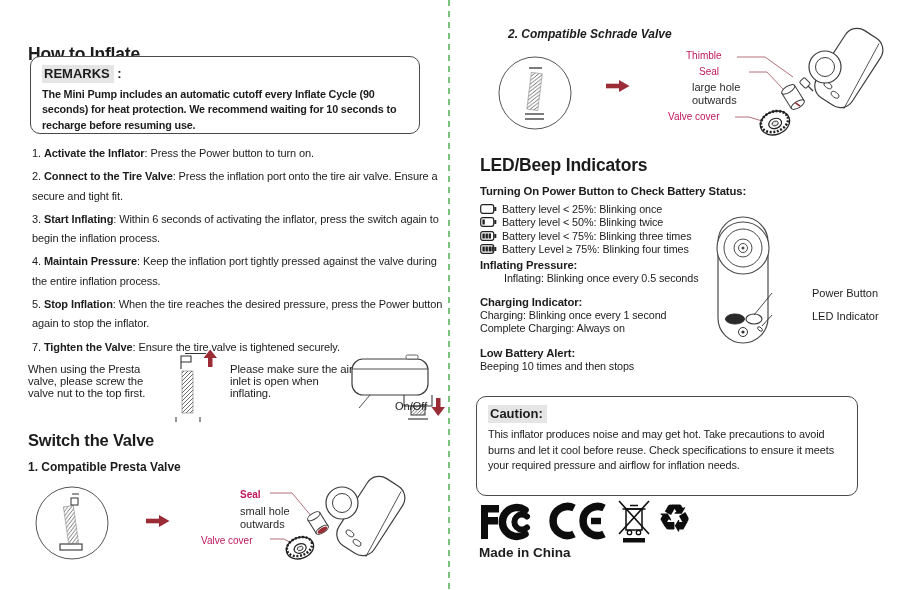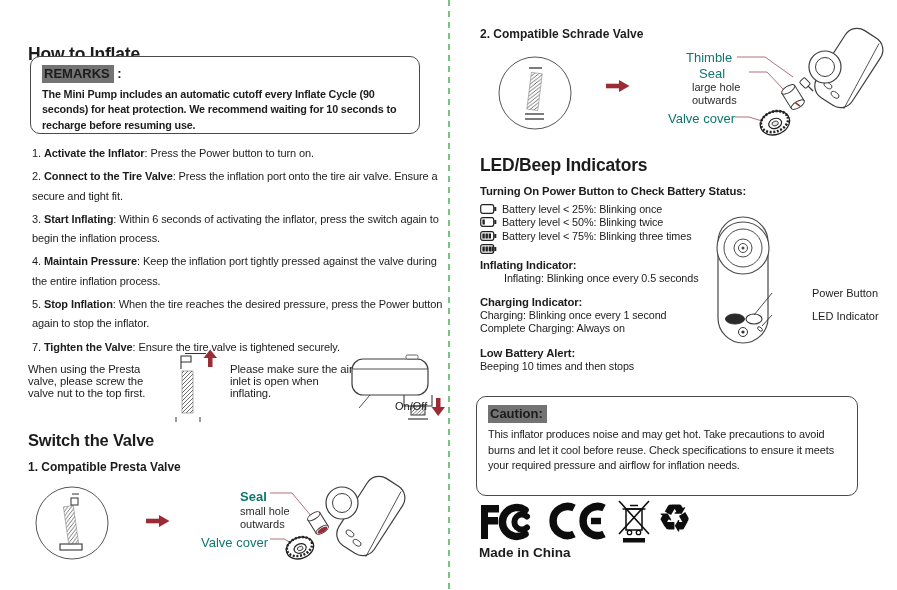--- a/index.html
+++ b/index.html
@@ -15,28 +15,28 @@
     background:repeating-linear-gradient(to bottom,#79c47d 0 6px,transparent 6px 11px);
   }
   .h-big { font-size:17.5px; font-weight:bold; letter-spacing:-0.2px; }
   .h-mid { font-size:16.5px; font-weight:bold; letter-spacing:-0.2px; }
   .h-sub { font-size:12px; font-weight:bold; }
   .box {
     border:1.4px solid #4a4a4a; border-radius:10px; background:#fff;
     padding:7px 11px;
   }
   .hl {
-    background:#737373; font-weight:bold; padding:1px 4px 2px 2px; display:inline-block;
+    background:#e5e5e5; font-weight:bold; padding:1px 4px 2px 2px; display:inline-block;
   }
   .remarks-label { font-size:13px; }
   .remarks-body { font-size:10.8px; font-weight:bold; line-height:15.3px; margin-top:4px; letter-spacing:-0.15px; }
   .steps { font-size:11px; line-height:19.3px; letter-spacing:-0.1px; }
   .steps p { margin:4px; }
   .note-text { font-size:11.3px; line-height:12px; letter-spacing:-0.1px; }
-  .small-label { font-size:13px; color:#0f766e; }
+  .small-label { font-size:10px; color:#be185d; }
   .tiny-label { font-size:11px; line-height:13.5px; color:#2a2a2a; }
   .bat-row { display:flex; align-items:center; gap:5px; height:13.5px; font-size:10.8px; letter-spacing:-0.1px; }
   .ind-title { font-size:11.3px; font-weight:bold; letter-spacing:-0.1px; }
   .ind-line { font-size:10.8px; letter-spacing:-0.1px; line-height:13.5px; }
   .caution-label { font-size:13px; }
   .caution-body { font-size:10.9px; line-height:15.5px; margin-top:4px; letter-spacing:-0.1px; }
   .made-in { font-size:13.5px; font-weight:bold; }
   .device-label { font-size:11px;padding-left:40px; }
   .recycle-glyph { font-size:37px; color:#0d0d0d; font-weight:bold; line-height:1; }
   svg { display:block; }
@@ -158,21 +158,21 @@
     </g>
 
     <g transform="translate(30,73) rotate(-20)">
       <ellipse cx="0" cy="0" rx="14" ry="10.5" fill="#fff" stroke="#222" stroke-width="1.3"></ellipse>
       <ellipse cx="0" cy="-1.5" rx="13" ry="9" fill="none" stroke="#222" stroke-width="2.4" stroke-dasharray="2 1.6"></ellipse>
       <ellipse cx="0" cy="0.5" rx="6.2" ry="4.6" fill="#fff" stroke="#222" stroke-width="1.2"></ellipse>
       <ellipse cx="0" cy="0.5" rx="3" ry="2.1" fill="#e8e8e8" stroke="#222" stroke-width="0.8"></ellipse>
     </g>
   </svg>
 
-  <div class="abs h-sub" style="left:480px;top:27px;">2. Compatible Schrade Valve</div>
+  <div class="abs h-sub" style="left:508px;top:27px;font-style:italic;">2. Compatible Schrade Valve</div>
 
   <svg class="abs" style="left:496px;top:54px;" width="78" height="78" viewBox="0 0 78 78">
     <defs>
       <pattern id="hatch2" width="4" height="4" patternUnits="userSpaceOnUse">
         <path d="M0,4 L4,0" stroke="#5a5a5a" stroke-width="0.9"></path>
       </pattern>
     </defs>
     <circle cx="39" cy="39" r="36" fill="none" stroke="#555" stroke-width="1"></circle>
     <g transform="rotate(7 39 38)">
       <rect x="33" y="19" width="11" height="37" fill="url(#hatch2)" stroke="#777" stroke-width="0.5"></rect>
@@ -260,24 +260,25 @@
     </div>
     <div class="bat-row">
       <svg width="17" height="10" viewBox="0 0 17 10">
         <rect x="0.7" y="0.7" width="13" height="8.6" rx="2" fill="none" stroke="#222" stroke-width="1.2"></rect>
         <rect x="14.3" y="3" width="2" height="4" fill="#222"></rect>
         <rect x="2.4" y="2.5" width="2.4" height="5" fill="#222"></rect>
         <rect x="5.5" y="2.5" width="2.4" height="5" fill="#222"></rect>
         <rect x="8.6" y="2.5" width="2.4" height="5" fill="#222"></rect>
         <rect x="11.4" y="2.5" width="1.6" height="5" fill="#222"></rect>
       </svg>
+      <span>Battery Level ≥ 75%: Blinking four times</span>
     </div>
   </div>
 
-  <div class="abs ind-title" style="left:480px;top:259px;">Inflating Indicator:</div>
+  <div class="abs ind-title" style="left:480px;top:259px;">Inflating Pressure:</div>
   <div class="abs ind-line" style="left:504px;top:272px;">Inflating: Blinking once every 0.5 seconds</div>
 
   <div class="abs ind-title" style="left:480px;top:296px;">Charging Indicator:</div>
   <div class="abs ind-line" style="left:480px;top:309px;">Charging: Blinking once every 1 second</div>
   <div class="abs ind-line" style="left:480px;top:322px;">Complete Charging: Always on</div>
 
   <div class="abs ind-title" style="left:480px;top:347px;">Low Battery Alert:</div>
   <div class="abs ind-line" style="left:480px;top:360px;">Beeping 10 times and then stops</div>
 
   <svg class="abs" style="left:710px;top:205px;" width="100" height="150" viewBox="0 0 100 150">

